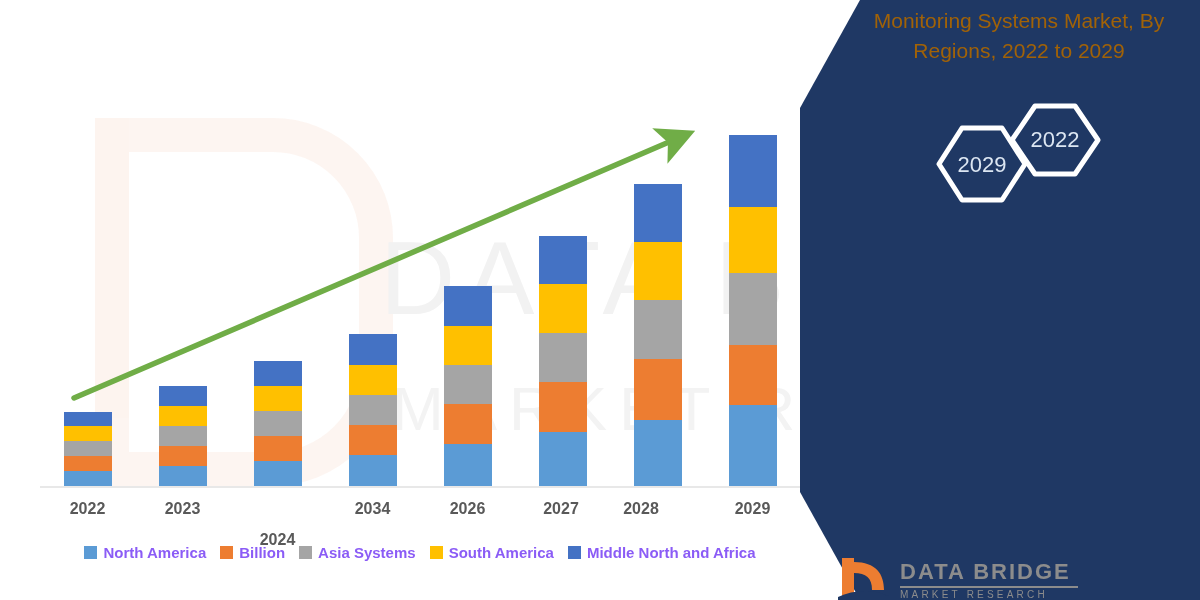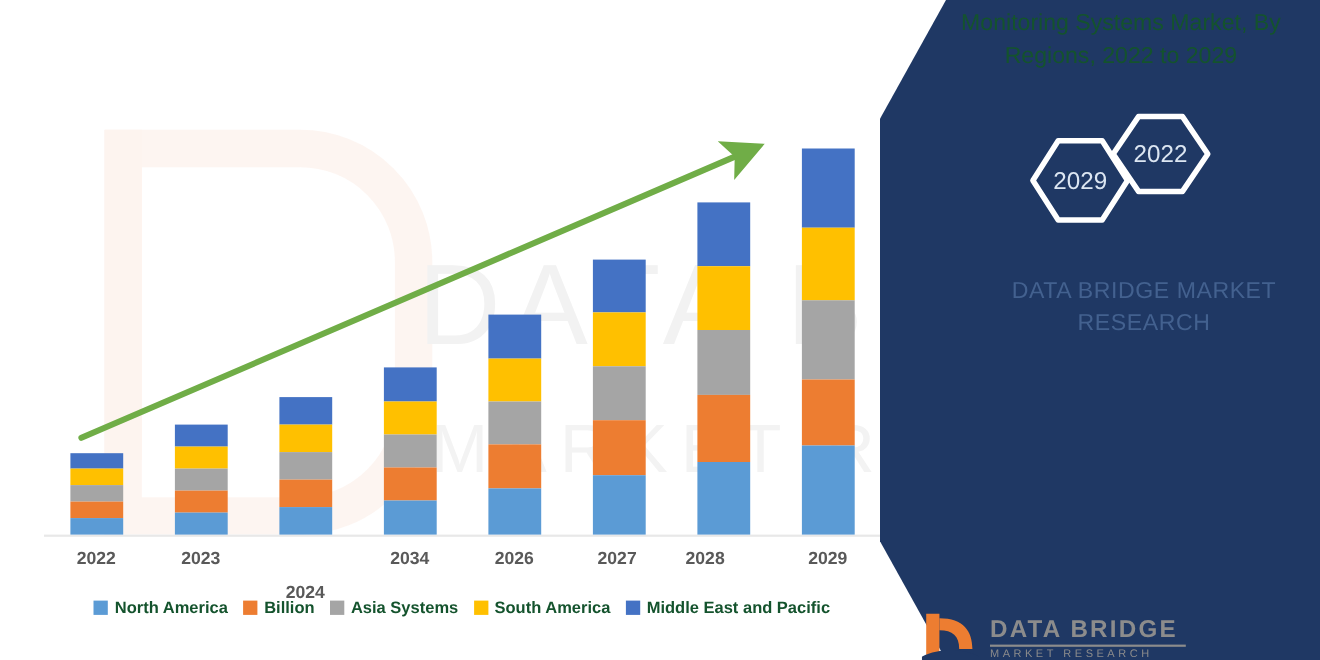--- a/index.html
+++ b/index.html
@@ -62,29 +62,29 @@
     font-size:16px;font-weight:bold;color:#595959;
   }
 
   
   .legend{
     position:absolute;left:40px;top:540px;width:760px;height:24px;
     display:flex;align-items:center;justify-content:center;gap:14px;
   }
   .lg-item{display:flex;align-items:center;gap:6px;}
   .lg-swatch{width:13px;height:13px;flex:none;}
-  .lg-text{font-size:15px;font-weight:bold;color:#14532d;white-space:nowrap;}
+  .lg-text{font-size:15px;font-weight:bold;color:#8b5cf6;white-space:nowrap;}
   .navy-shape{
     position:absolute;left:800px;top:0;width:400px;height:600px;
     background:#1f3864;
     clip-path:polygon(60px 0, 400px 0, 400px 600px, 60px 600px, 0px 492px, 0px 108px);
   }
   .navy-title{
     position:absolute;left:846px;top:6px;width:346px;
-    text-align:center;color:#14532d;font-size:21px;line-height:1.45;font-weight:400;
+    text-align:center;color:#a16207;font-size:21px;line-height:1.45;font-weight:400;
   }
   .hex-wrap{position:absolute;left:920px;top:88px;width:200px;height:130px;}
   .brand-text{
     position:absolute;left:880px;top:250px;width:320px;text-align:center;
     color:#43618f;font-size:21px;line-height:1.4;letter-spacing:.5px;
   }
 
   
   .logo{position:absolute;left:838px;top:556px;width:340px;height:48px;display:flex;align-items:flex-start;gap:10px;}
   .logo-mark{position:relative;width:52px;height:44px;flex:none;}
@@ -199,40 +199,39 @@
         <div class="lg-item">
           <span class="lg-swatch" style="background: rgb(165, 165, 165);"></span>
           <span class="lg-text">Asia Systems</span>
         </div>
         <div class="lg-item">
           <span class="lg-swatch" style="background: rgb(255, 192, 0);"></span>
           <span class="lg-text">South America</span>
         </div>
         <div class="lg-item">
           <span class="lg-swatch" style="background: rgb(68, 114, 196);"></span>
-          <span class="lg-text">Middle East and Pacific</span>
+          <span class="lg-text">Middle North and Africa</span>
         </div>
       </div>
   </div>
 
   <div class="navy-shape"></div>
   <div class="navy-title">Monitoring Systems Market, By Regions, 2022 to 2029</div>
 
   <div class="hex-wrap">
     <svg viewBox="0 0 200 130" width="200" height="130">
 
       <polygon points="115,18 155,18 178,52 155,86 115,86 92,52" fill="none" stroke="#ffffff" stroke-width="5" stroke-linejoin="round"></polygon>
       <text id="hexlab0" x="135" y="59" text-anchor="middle" fill="#dce6f2" font-family="Liberation Sans, sans-serif" font-size="22">2022</text>
 
       <polygon points="42,40 82,40 105,76 82,112 42,112 19,76" fill="none" stroke="#ffffff" stroke-width="5" stroke-linejoin="round"></polygon>
       <text id="hexlab1" x="62" y="84" text-anchor="middle" fill="#dce6f2" font-family="Liberation Sans, sans-serif" font-size="22">2029</text>
     </svg>
   </div>
 
-  <div class="brand-text">DATA BRIDGE MARKET RESEARCH</div>
 
   <div class="logo">
     <div class="logo-mark">
       <svg viewBox="0 0 52 44" width="52" height="44">
         <path d="M4,2 L16,2 L16,40 L4,40 Z" fill="#ED7D31"></path>
         <path d="M16,6 C38,6 46,18 46,34 L34,34 C34,22 28,17 16,17 Z" fill="#ED7D31"></path>
         <path d="M0,41 C16,33 38,33 52,41 L52,44 L0,44 Z" fill="#1f3864"></path>
       </svg>
     </div>
     <div class="logo-txt">

